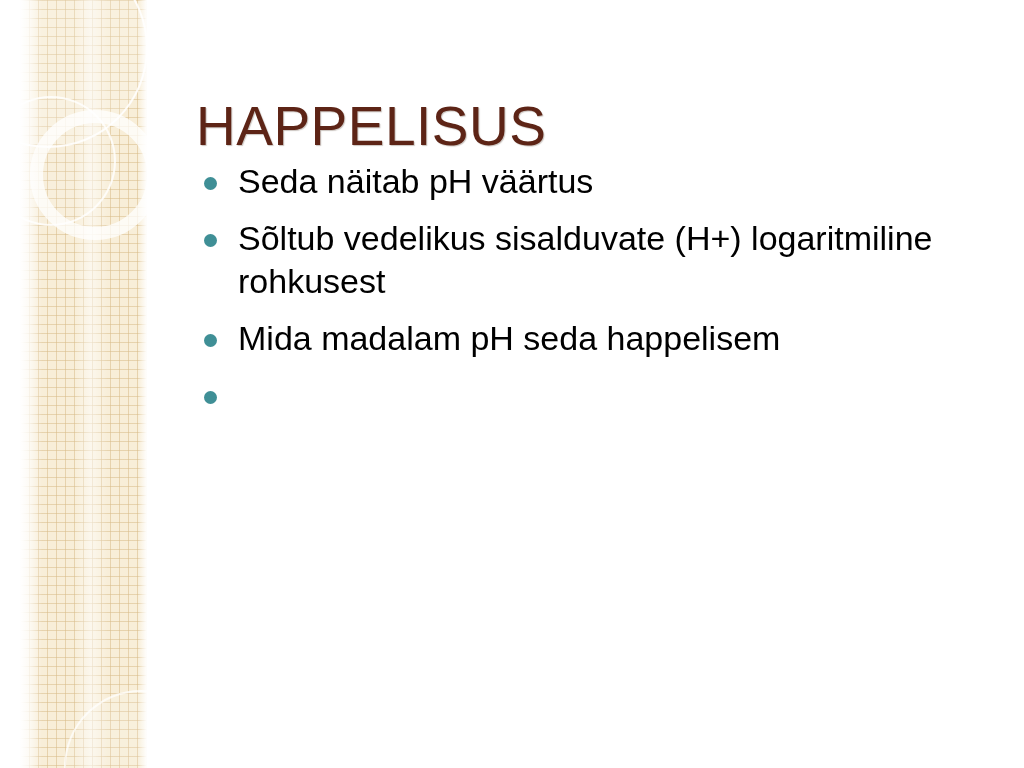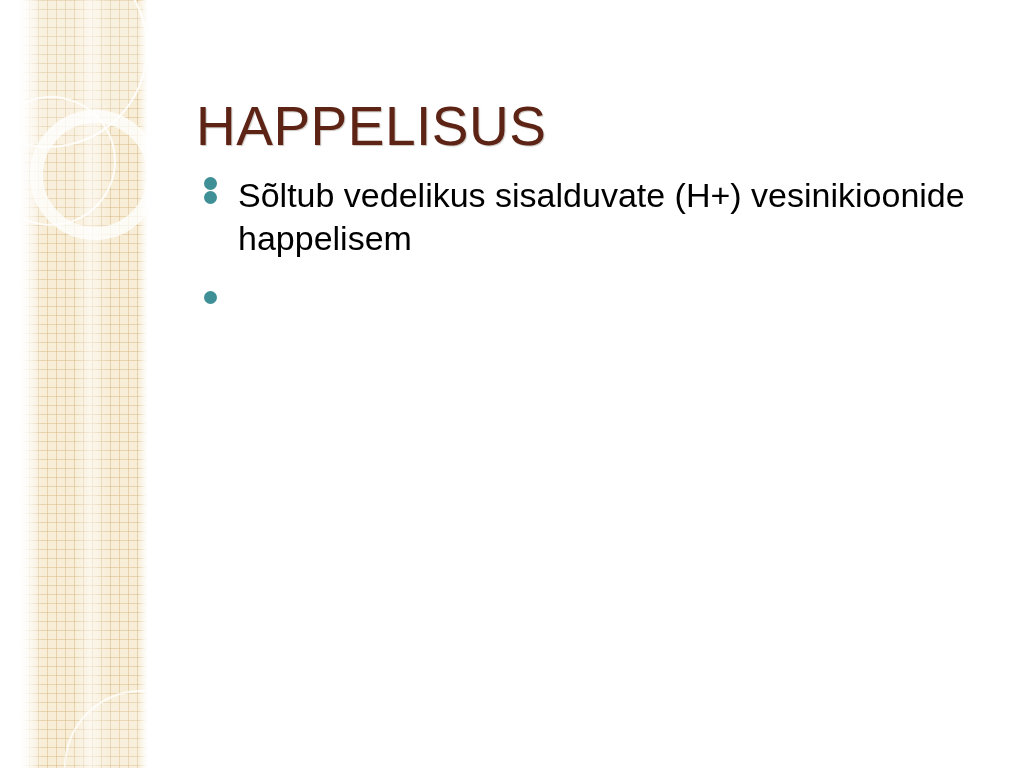--- a/index.html
+++ b/index.html
@@ -169,23 +169,28 @@
     <div class="ring ring-d"></div>
     <div class="band-left-fade"></div>
     <div class="band-right-edge"></div>
   </div>
 
   <h1 class="slide-title">HAPPELISUS</h1>
 
   <ul class="bullet-list">
     <li class="bullet-item">
       <span class="bullet-dot"></span>
+      <span>Seda näitab pH väärtus</span>
     </li>
     <li class="bullet-item">
       <span class="bullet-dot"></span>
-      <span>Sõltub vedelikus sisalduvate (H+) vesinikioonide happelisem</span>
+      <span>Sõltub vedelikus sisalduvate (H+) logaritmiline rohkusest</span>
+    </li>
+    <li class="bullet-item">
+      <span class="bullet-dot"></span>
+      <span>Mida madalam pH seda happelisem</span>
     </li>
     <li class="bullet-item">
       <span class="bullet-dot"></span>
     </li>
   </ul>
 
 </div>
 
 </body></html>

